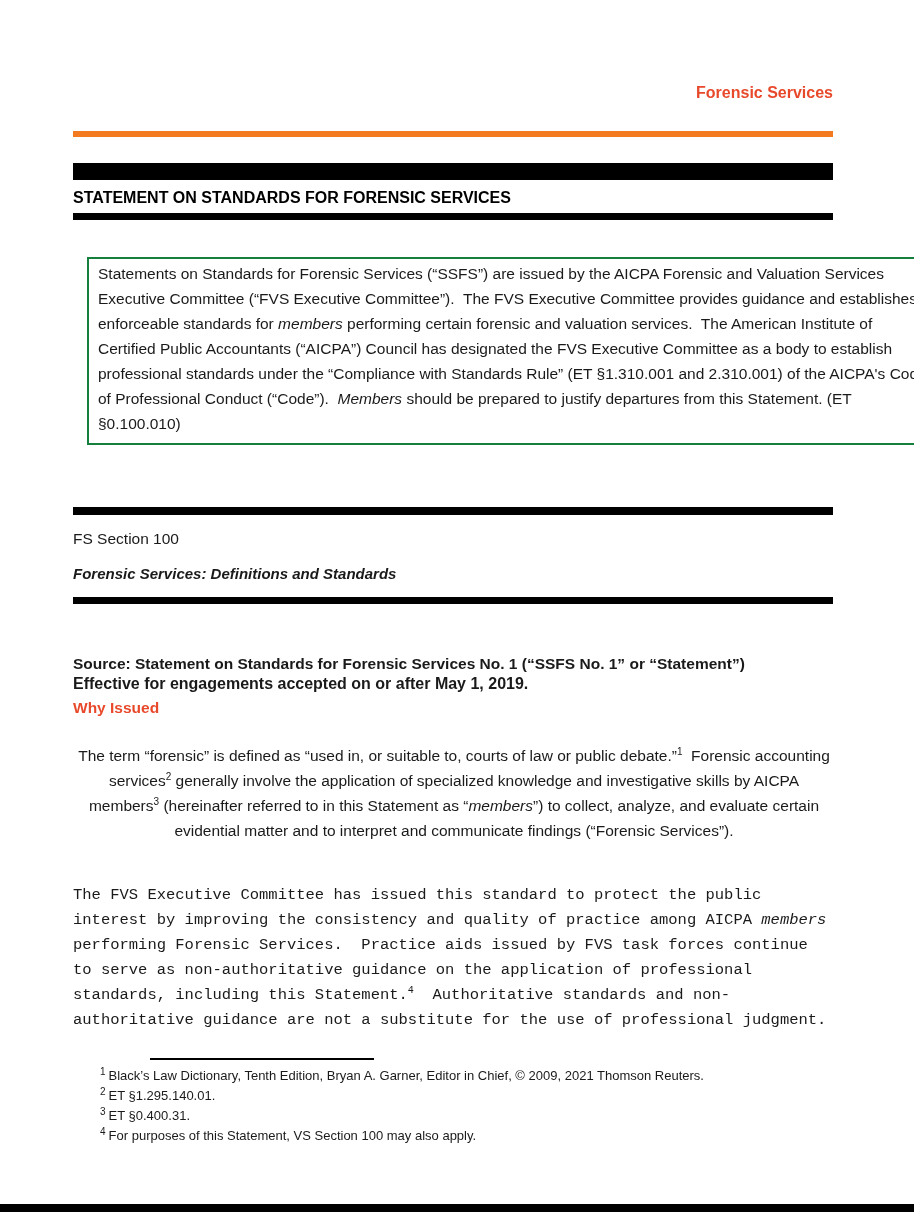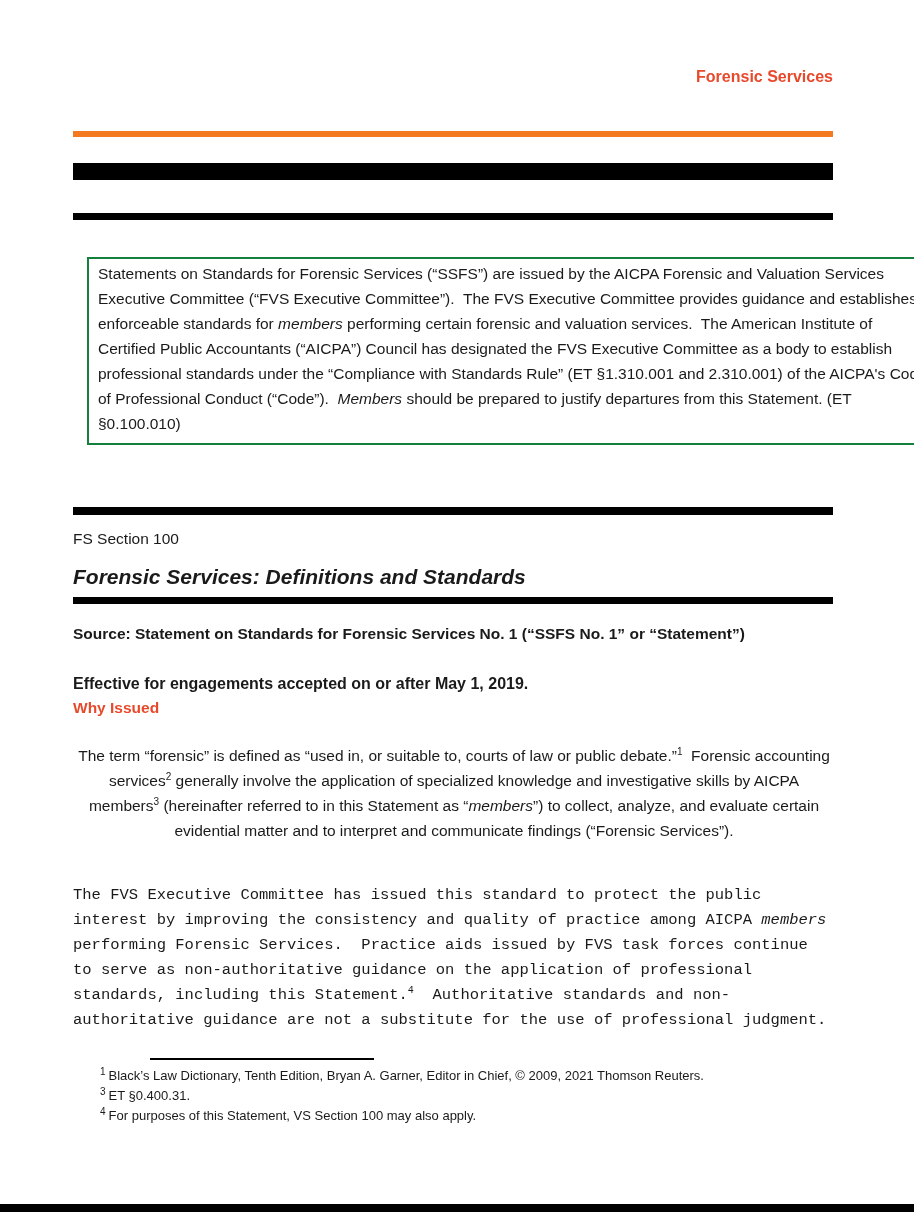--- a/index.html
+++ b/index.html
@@ -3,40 +3,40 @@
 <meta charset="utf-8">
 <style>
   html,body{margin:0;padding:0;background:#fff;}
   #page{
     position:relative; width:914px; height:1212px; background:#ffffff;
     font-family:"Liberation Sans","DejaVu Sans",sans-serif;
     color:#1a1a1a; overflow:hidden;
   }
   .abs{position:absolute;}
   .header-label{
-    top:68px; left:73px; width:760px; text-align:right;
+    top:84px; left:73px; width:760px; text-align:right;
     font-size:16px; font-weight:bold; color:#E8492B;
   }
   .orange-rule{ top:131px; left:73px; width:760px; height:6px; background:#F47A20; }
   .black-bar-1{ top:163px; left:73px; width:760px; height:17px; background:#000; }
   .doc-title{
     top:189px; left:73px; width:760px;
     font-size:16px; font-weight:bold; color:#000;
   }
   .black-rule-2{ top:213px; left:73px; width:760px; height:7px; background:#000; }
   .intro-box{
     top:257px; left:87px; width:858px; box-sizing:border-box;
     border:2px solid #15803d; padding:2px 9px 7px 9px;
     font-size:15.5px; line-height:25px; color:#1a1a1a;
   }
   .black-rule-3{ top:507px; left:73px; width:760px; height:8px; background:#000; }
   .fs-number{ top:530px; left:73px; width:760px; font-size:15.5px; font-weight:normal; }
-  .section-title{ top:565px; left:73px; width:760px; font-size:21px; font-weight:bold; font-style:italic; }
+  .section-title{ top:565px; left:73px; width:760px; font-size:15px; font-weight:bold; font-style:italic; }
   .black-rule-4{ top:597px; left:73px; width:760px; height:7px; background:#000; }
-  .source-line{ top:625px; left:73px; width:760px; font-size:15.5px; font-weight:bold; }
+  .source-line{ top:655px; left:73px; width:760px; font-size:15.5px; font-weight:bold; }
   .effective-line{ top:675px; left:73px; width:760px; font-size:16px; font-weight:bold; }
   .why-issued{ top:699px; left:73px; width:760px; font-size:15.5px; font-weight:bold; color:#E8492B; }
   .body-para{ left:73px; width:762px; font-size:15.5px; line-height:25px; color:#1a1a1a; }
   .para-1{ top:743px;text-align:center; }
   .para-2{ top:883px;font-family:Liberation Mono, monospace; }
   .footnote-rule{ top:1058px; left:150px; width:224px; height:2px; background:#000; }
   .footnotes{ top:1066px; left:100px; width:740px; font-size:13px; line-height:20px; color:#1a1a1a; }
   .footnote sup, .body-para sup, .intro-box sup{
     font-size:10px; line-height:0; vertical-align:super;
   }
@@ -48,20 +48,21 @@
 <body>
 
 <div id="page">
 
   <div class="abs header-label">Forensic Services</div>
 
   <div class="abs orange-rule"></div>
 
   <div class="abs black-bar-1"></div>
 
+  <div class="abs doc-title">STATEMENT ON STANDARDS FOR FORENSIC SERVICES</div>
 
   <div class="abs black-rule-2"></div>
 
   <div class="abs intro-box"><span>Statements on Standards for Forensic Services (“SSFS”) are issued by the AICPA Forensic and Valuation Services Executive Committee (“FVS Executive Committee”).&nbsp; The FVS Executive Committee provides guidance and establishes enforceable standards for </span><span class="it">members</span><span> performing certain forensic and valuation services.&nbsp; The American Institute of Certified Public Accountants (“AICPA”) Council has designated the FVS Executive Committee as a body to establish professional standards under the “Compliance with Standards Rule” (ET §1.310.001 and 2.310.001) of the AICPA's Code of Professional Conduct (“Code”).&nbsp; </span><span class="it">Members</span><span> should be prepared to justify departures from this Statement. (ET §0.100.010)</span></div>
 
   <div class="abs black-rule-3"></div>
 
   <div class="abs fs-number">FS Section 100</div>
 
   <div class="abs section-title">Forensic Services: Definitions and Standards</div>
@@ -75,19 +76,20 @@
   <div class="abs why-issued">Why Issued</div>
 
   <div class="abs body-para para-1"><span>The term “forensic” is defined as “used in, or suitable to, courts of law or public debate.”</span><sup>1</sup><span>&nbsp; Forensic accounting services</span><sup>2</sup><span> generally involve the application of specialized knowledge and investigative skills by AICPA members</span><sup>3</sup><span> (hereinafter referred to in this Statement as “</span><span class="it">members</span><span>”) to collect, analyze, and evaluate certain evidential matter and to interpret and communicate findings (“Forensic Services”).</span></div>
 
   <div class="abs body-para para-2"><span>The FVS Executive Committee has issued this standard to protect the public interest by improving the consistency and quality of practice among AICPA </span><span class="it">members</span><span> performing Forensic Services.&nbsp; Practice aids issued by FVS task forces continue to serve as non-authoritative guidance on the application of professional standards, including this Statement.</span><sup>4</sup><span>&nbsp; Authoritative standards and non-authoritative guidance are not a substitute for the use of professional judgment.</span></div>
 
   <div class="abs footnote-rule"></div>
 
   <div class="abs footnotes">
     <div class="footnote"><sup>1</sup><span class="fn-text">Black’s Law Dictionary, Tenth Edition, Bryan A. Garner, Editor in Chief, © 2009, 2021 Thomson Reuters.</span></div>
+    <div class="footnote"><sup>2</sup><span class="fn-text">ET §1.295.140.01.</span></div>
     <div class="footnote"><sup>3</sup><span class="fn-text">ET §0.400.31.</span></div>
     <div class="footnote"><sup>4</sup><span class="fn-text">For purposes of this Statement, VS Section 100 may also apply.</span></div>
   </div>
 
   <div class="abs bottom-bar"></div>
 
 </div>
 
 </body></html>

